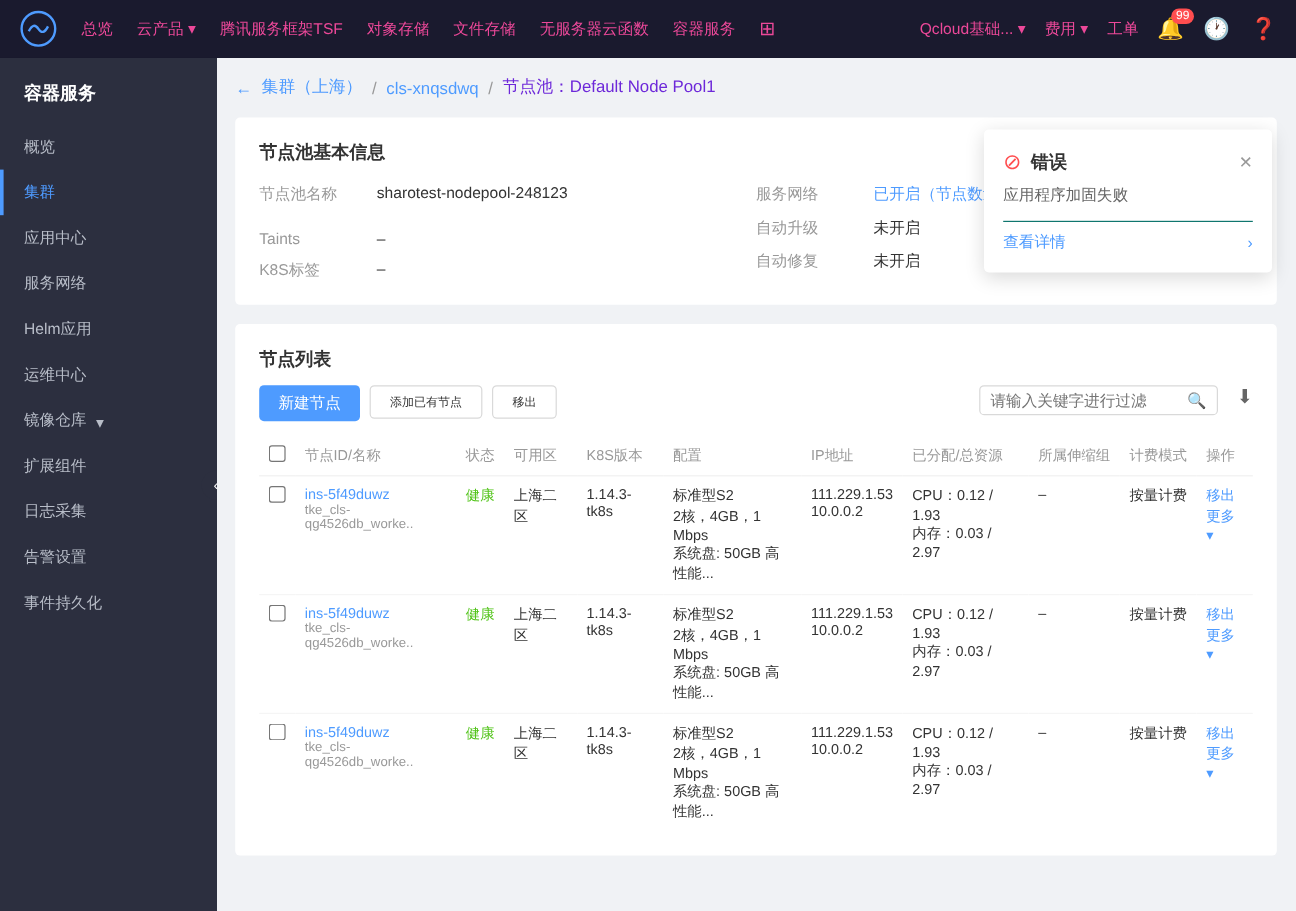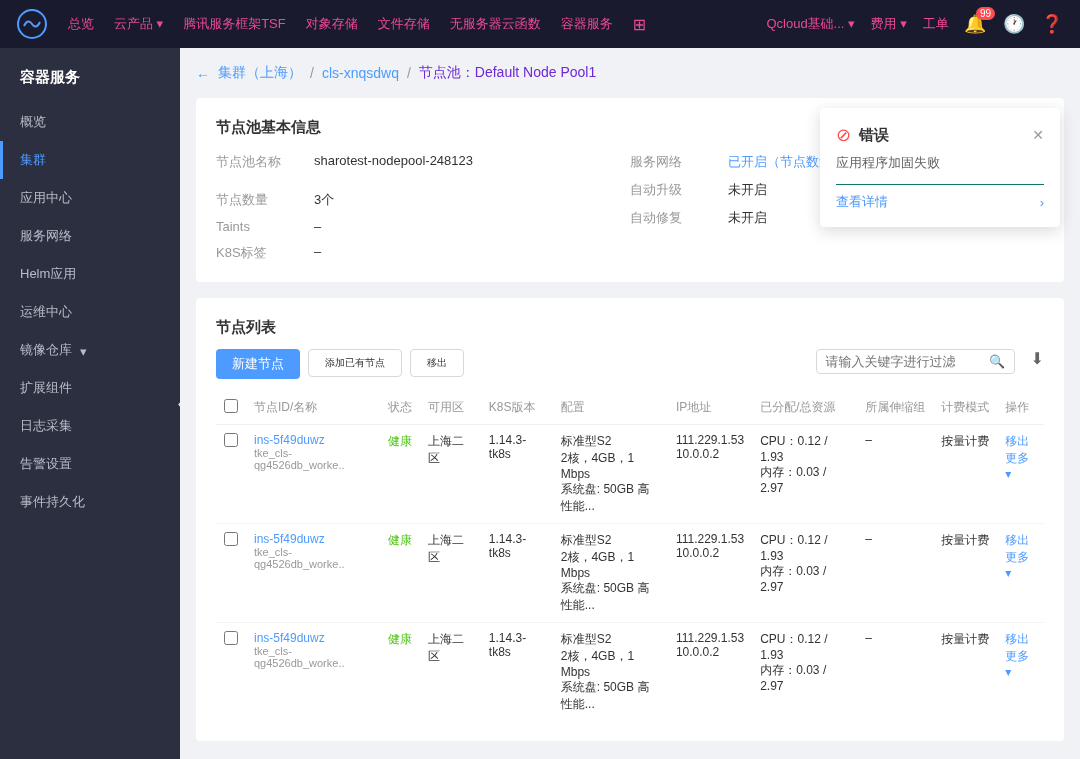--- a/index.html
+++ b/index.html
@@ -192,24 +192,20 @@
     <div class="card">
       <div class="card-title">节点池基本信息</div>
       <div class="info-grid">
 
         <div>
           <div class="info-row" style="margin-bottom:20px;">
             <span class="info-label">节点池名称</span>
             <span class="info-value">sharotest-nodepool-248123</span>
           </div>
           <div class="info-row" style="margin-bottom:10px;">
-            <span class="info-label">节点数量</span>
-            <span class="info-value">3个</span>
-          </div>
-          <div class="info-row" style="margin-bottom:10px;">
             <span class="info-label">Taints</span>
             <span class="info-value">–</span>
           </div>
           <div class="info-row">
             <span class="info-label">K8S标签</span>
             <span class="info-value">–</span>
           </div>
         </div>
 
         <div>

